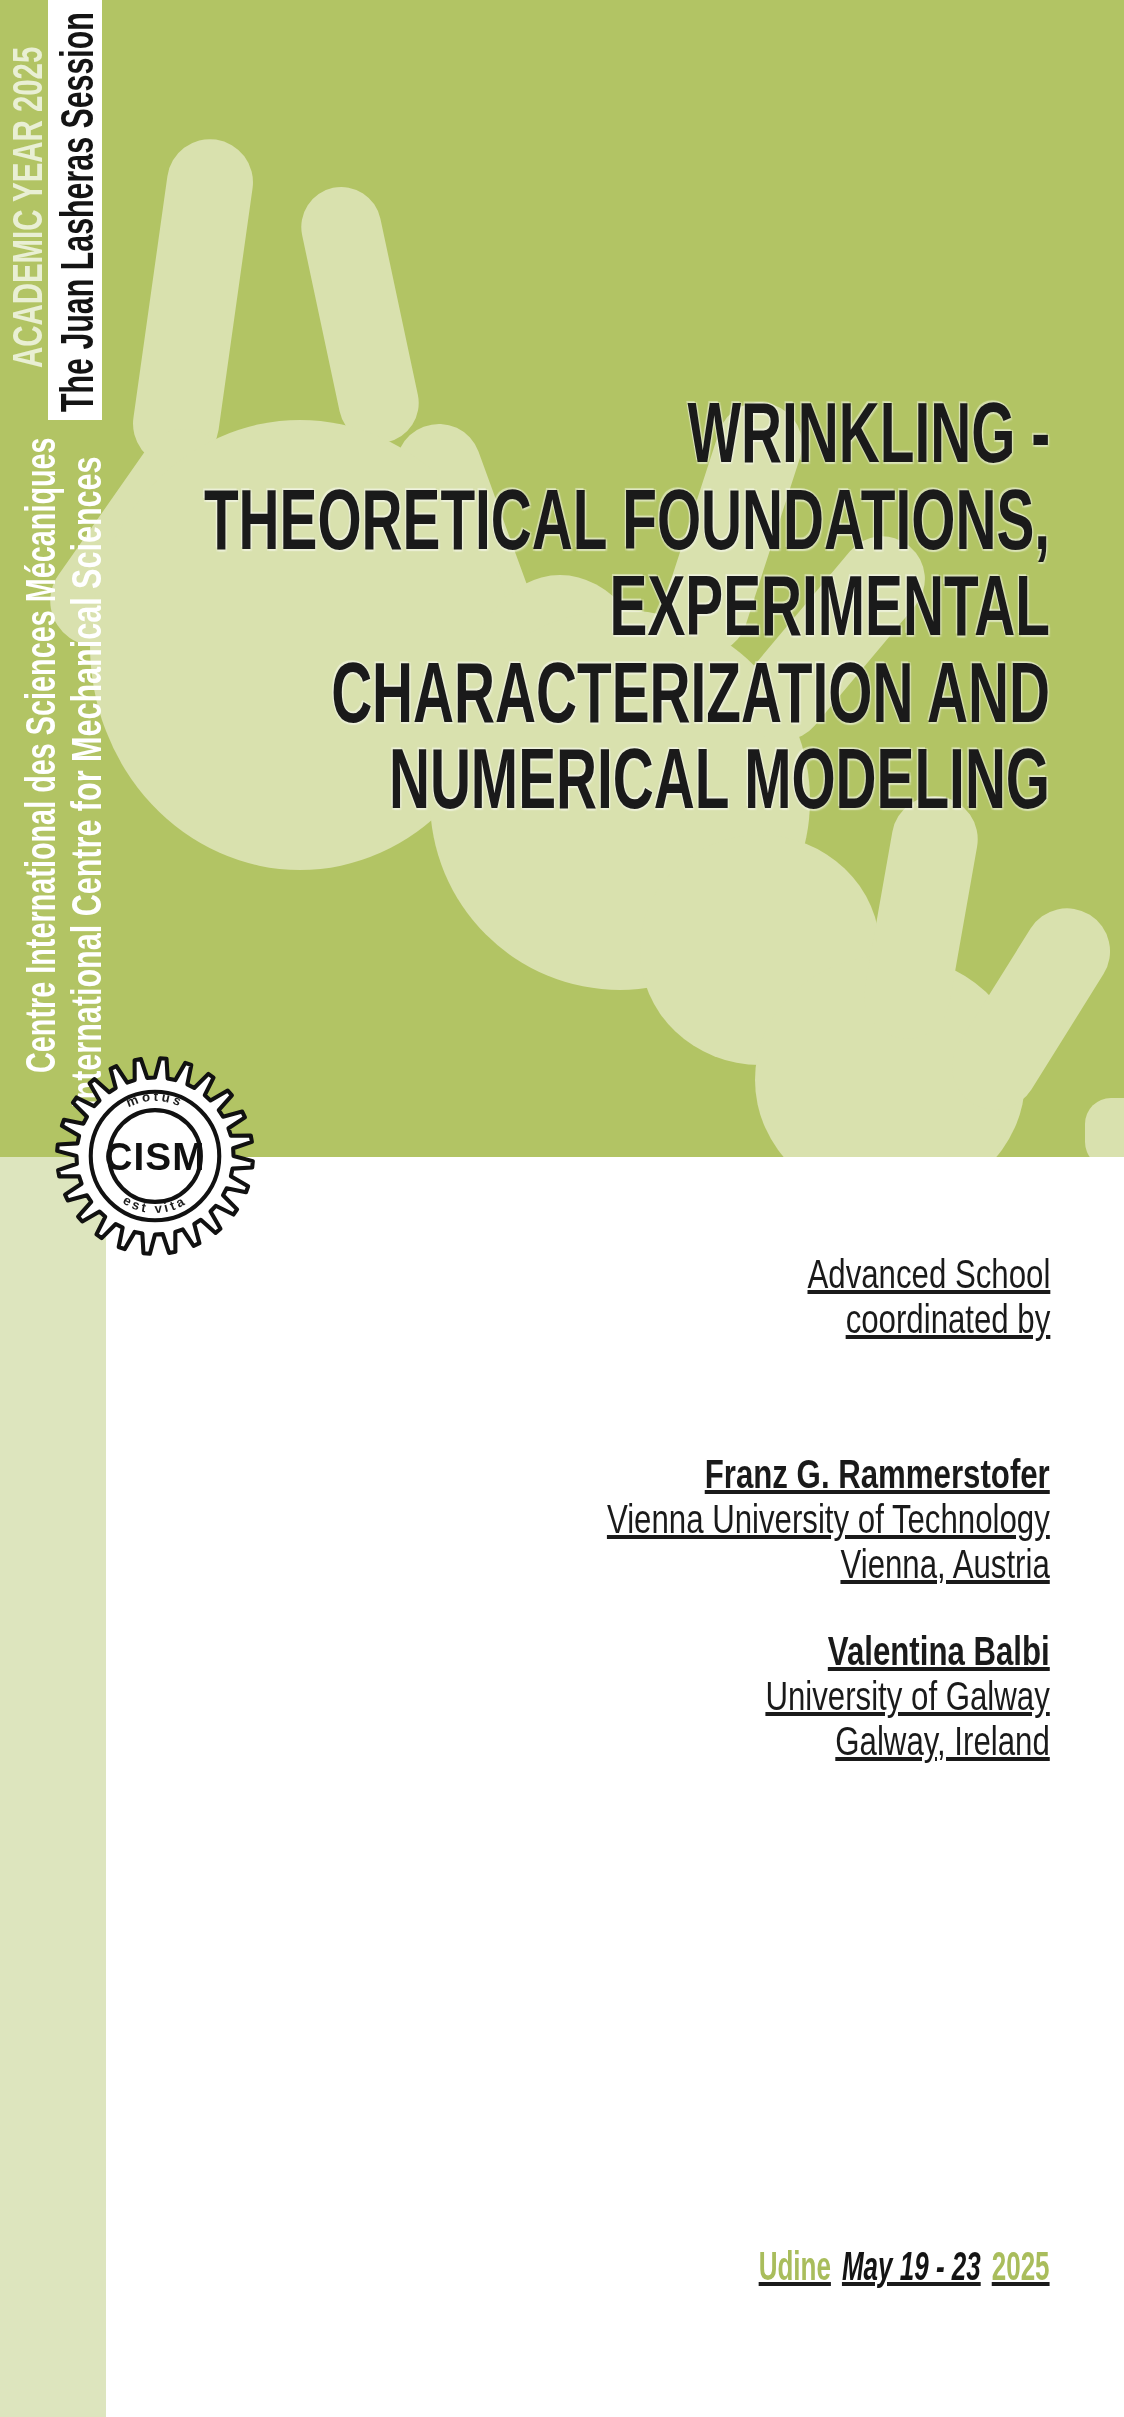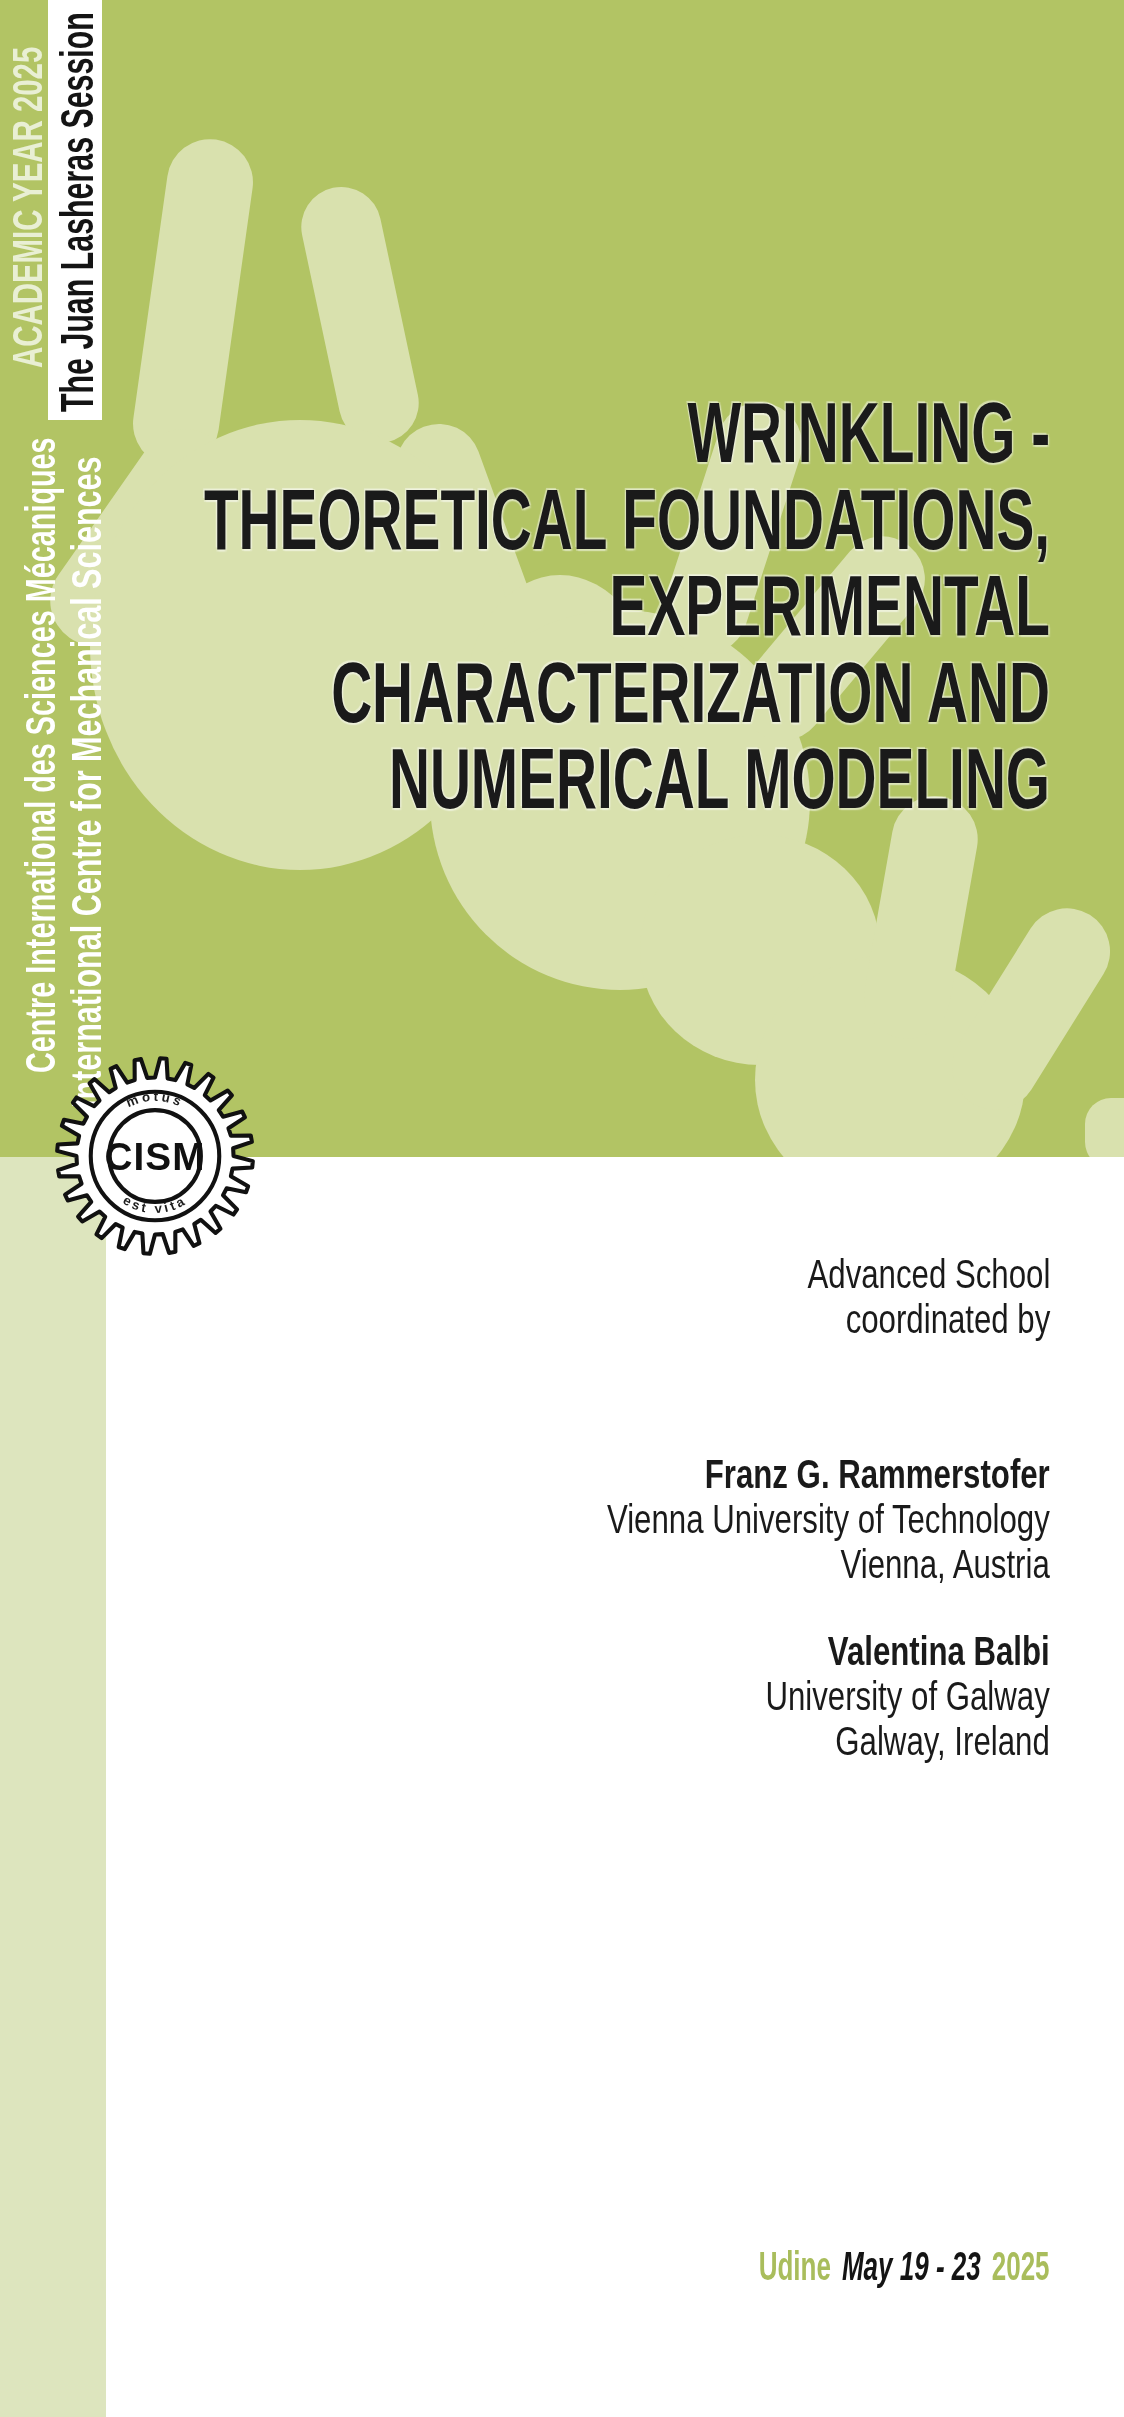--- a/index.html
+++ b/index.html
@@ -39,21 +39,21 @@
                 -1px 2px 1px rgba(255,255,255,.3),2px 2px 2px rgba(255,255,255,.35);
   }
   
   .pale-column{
     position:absolute;left:0;top:1157px;width:106px;height:1260px;
     background:var(--pale-col,#dde5be);
   }
   
   .cism-logo{position:absolute;left:53px;top:1054px;width:204px;height:204px;}
   
-  .rtext{position:absolute;right:74px;text-align:right;white-space:nowrap;color:var(--ink,#1a1a1a);}
+  .rtext{position:absolute;right:74px;text-align:right;white-space:nowrap;color:var(--ink,#1a1a1a);text-decoration:underline;}
   .rline{transform:scaleX(.78);transform-origin:100% 50%;}
   .coordinator-block{top:1252px;font-size:40px;line-height:45px;}
   .names-block{top:1452px;font-size:40px;line-height:45px;text-align:right;}
   .names-block .bold{font-weight:bold;}
   .group-gap{margin-top:42px;}
   
   .date-line{top:2238px;font-size:40px;line-height:56px;font-weight:bold;}
   .date-line .rline{transform:scaleX(.65);}
   .date-city{color:var(--date-green,#aabf5e);}
   .date-range{font-style:italic;color:#141414;margin:0 17px;}

